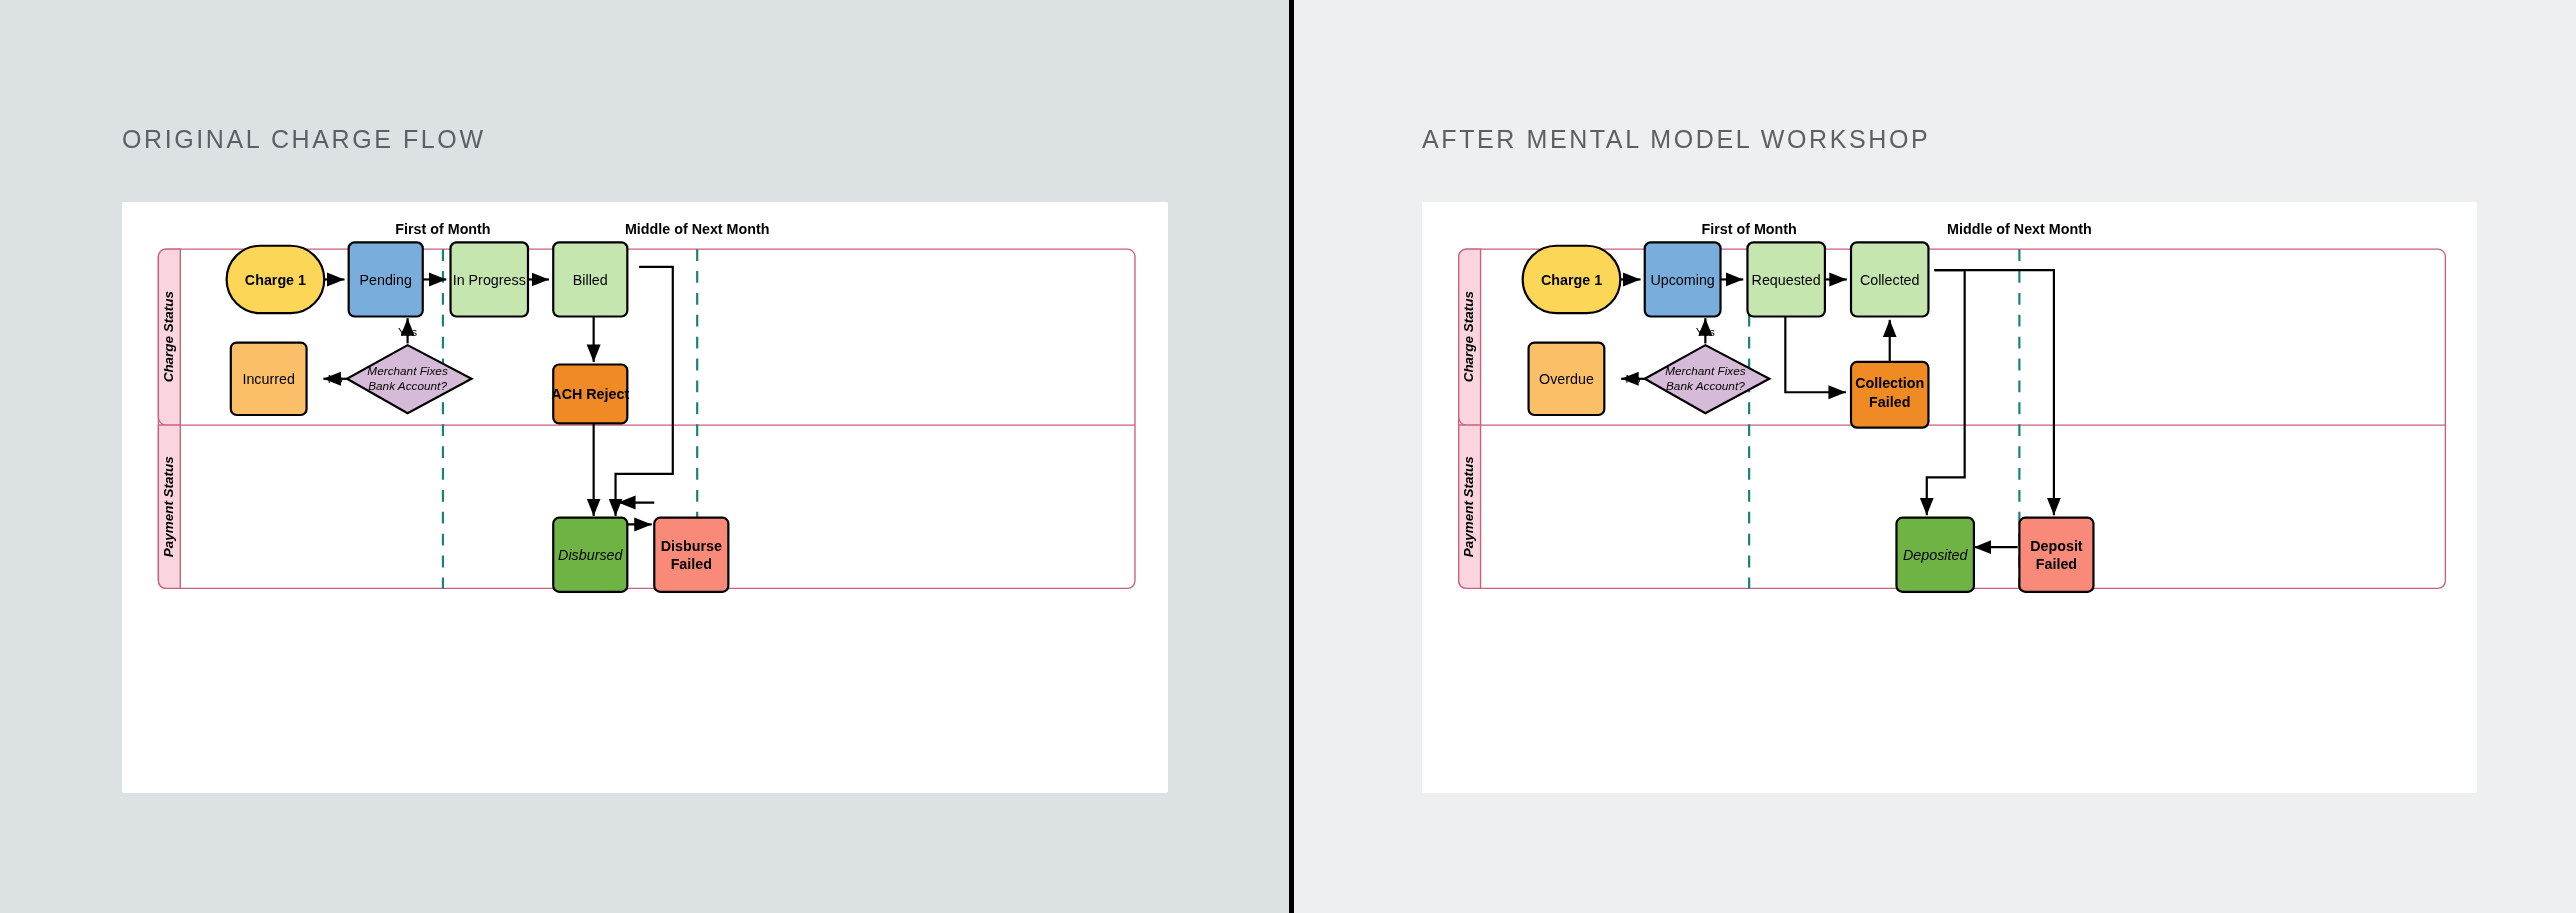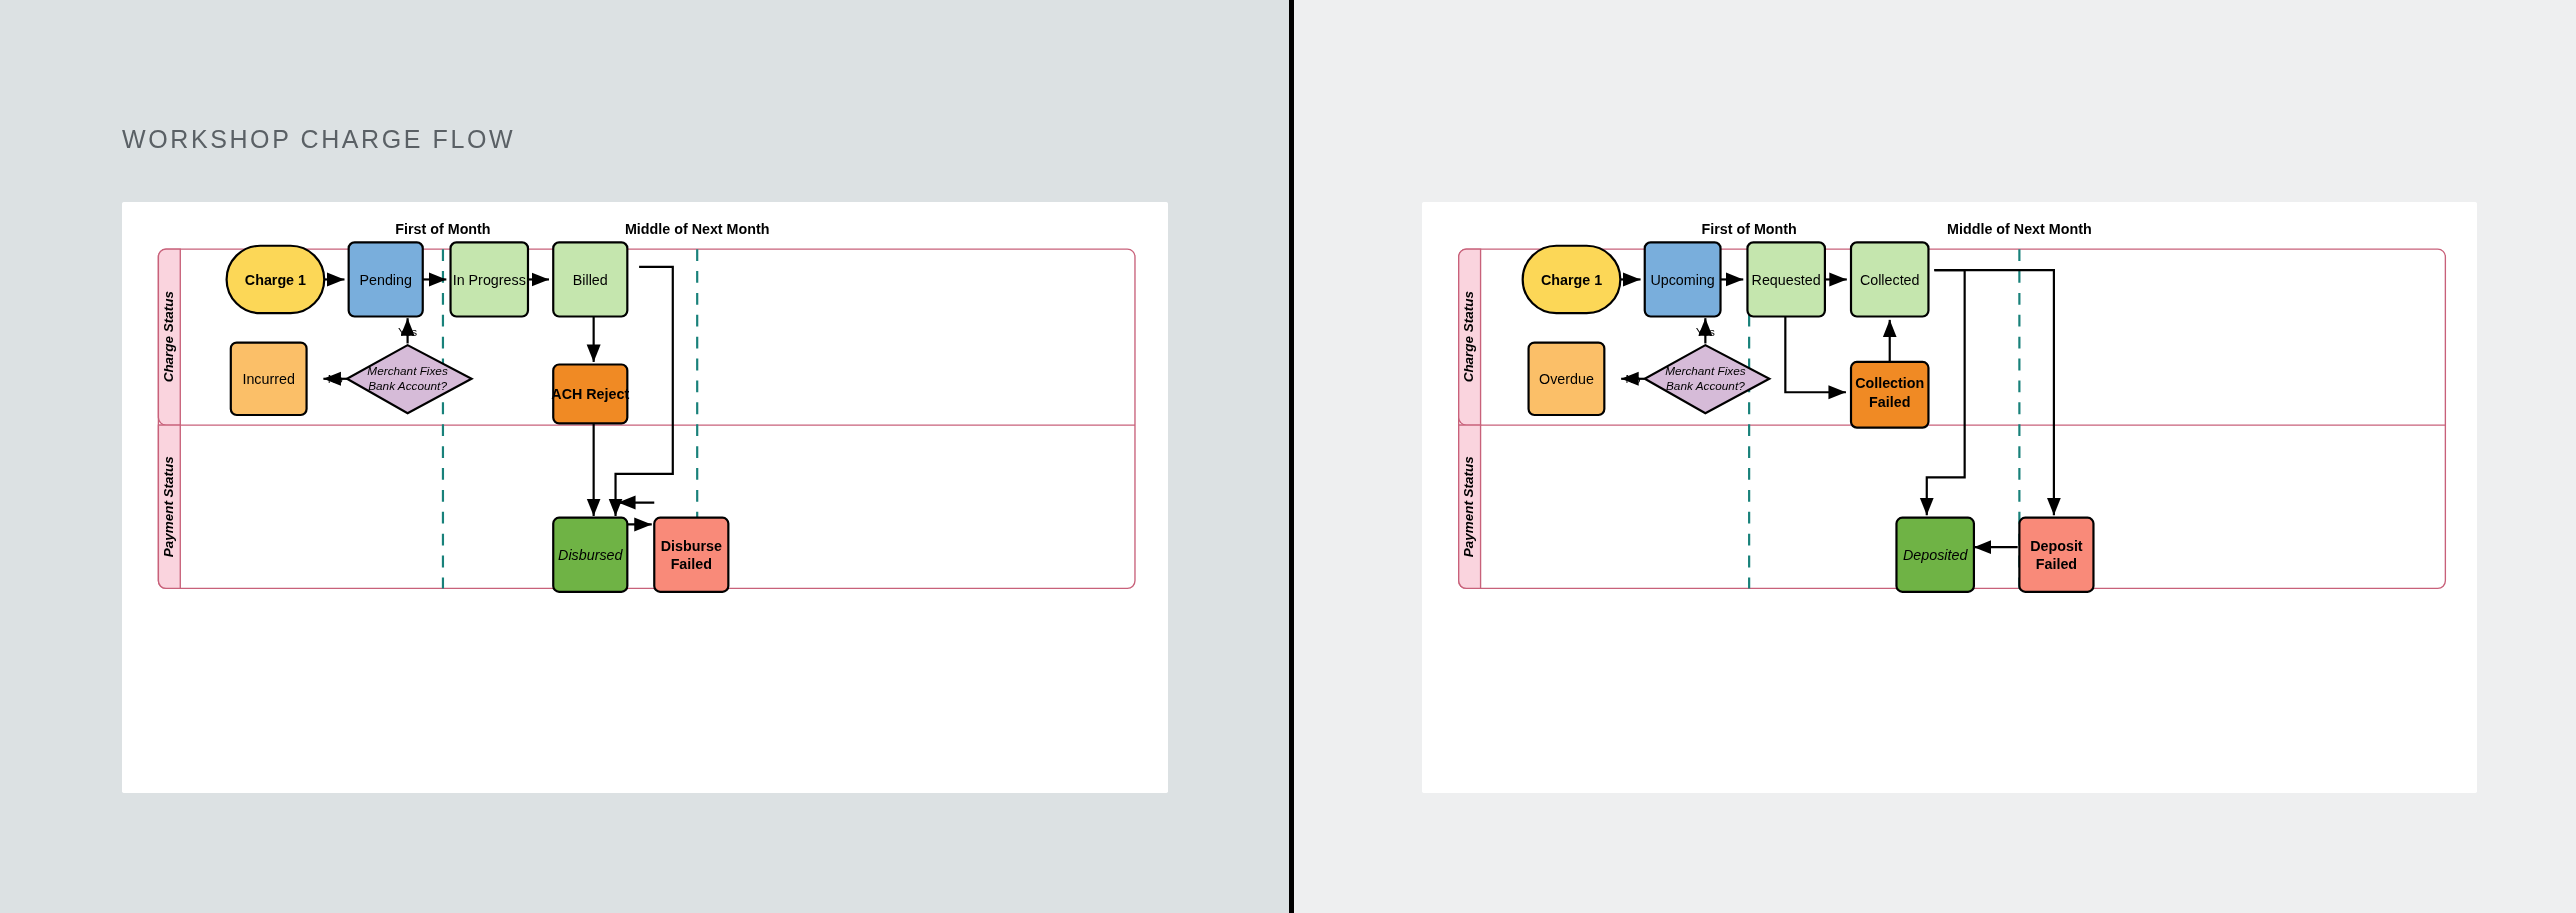--- a/index.html
+++ b/index.html
@@ -42,21 +42,21 @@
   .lbl-bold   { font-weight:bold; }
   .lbl-italic { font-style:italic; }
   text { font-family:"Liberation Sans", sans-serif; fill:#000; }
 </style>
 </head>
 <body>
 
 <div id="root">
 
   <div class="panel" id="panel-left">
-    <div class="panel-title" id="title-left">WORKSHOP CHARGE FLOW</div>
+    <div class="panel-title" id="title-left">ORIGINAL CHARGE FLOW</div>
 
     <div class="card" id="card-left">
       <svg width="1046" height="591" viewBox="0 0 1242 702">
         <defs>
           <marker id="ah-l" markerWidth="9" markerHeight="9" refX="8" refY="3.2" orient="auto" markerUnits="strokeWidth">
             <path d="M0,0 L8,3.2 L0,6.4 z" fill="#000"></path>
           </marker>
           <marker id="ah-l2" markerWidth="9" markerHeight="9" refX="8" refY="3.2" orient="auto" markerUnits="strokeWidth">
             <path d="M0,0 L8,3.2 L0,6.4 z" fill="#000"></path>
           </marker>
@@ -149,20 +149,21 @@
 
         <text x="320" y="159" font-size="14" text-anchor="middle">Yes</text>
         <text x="234" y="215" font-size="14" text-anchor="middle">No</text>
       </svg>
     </div>
   </div>
 
   <div id="divider"></div>
 
   <div class="panel" id="panel-right">
+    <div class="panel-title">AFTER MENTAL MODEL WORKSHOP</div>
 
     <div class="card" id="card-right">
       <svg width="1055" height="591" viewBox="0 0 1252 702">
         <defs>
           <marker id="ah-r" markerWidth="9" markerHeight="9" refX="8" refY="3.2" orient="auto" markerUnits="strokeWidth">
             <path d="M0,0 L8,3.2 L0,6.4 z" fill="#000"></path>
           </marker>
         </defs>
 
         <text x="369" y="38" font-size="17" class="lbl-bold" text-anchor="middle">First of Month</text>

